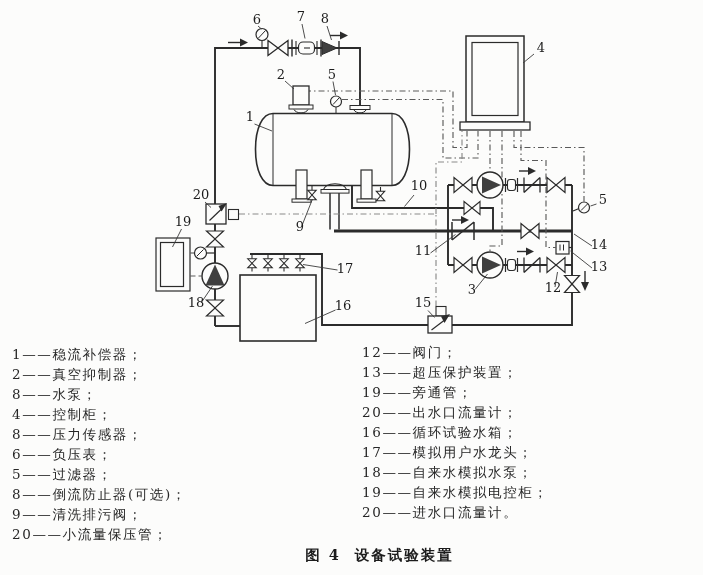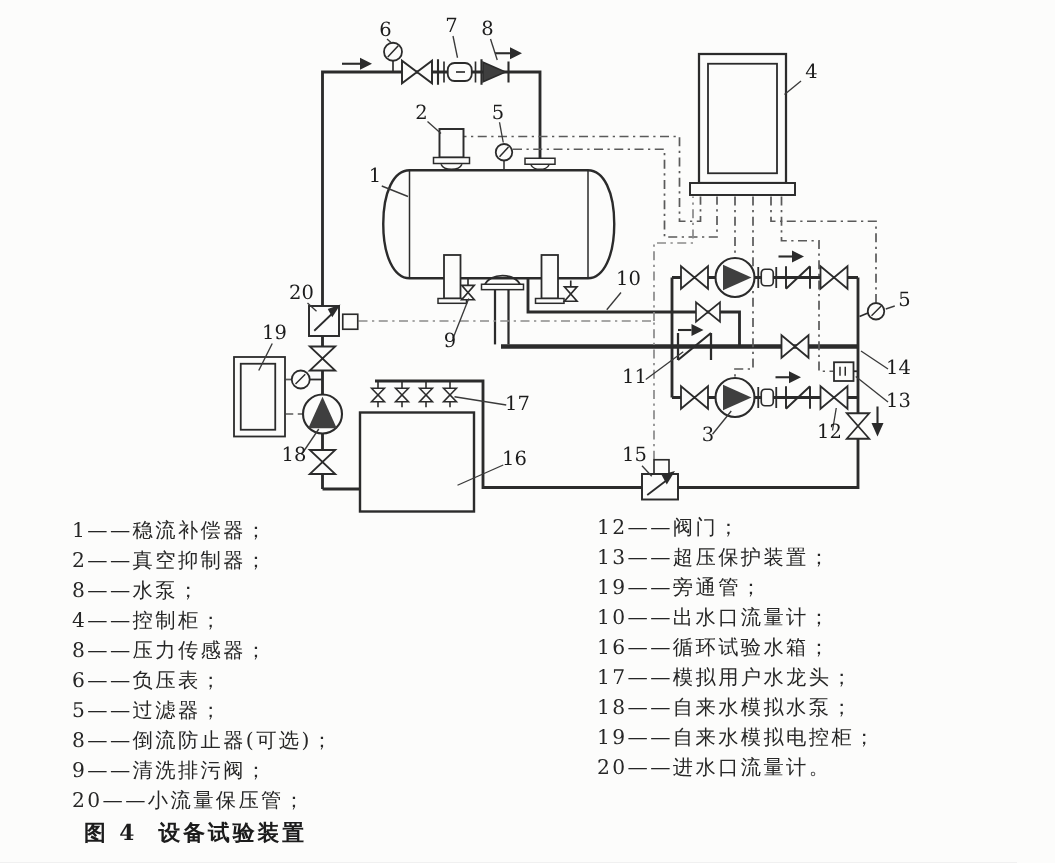--- a/index.html
+++ b/index.html
@@ -1,23 +1,23 @@
 <!DOCTYPE html>
 <html><head>
 <meta charset="utf-8">
 <style>
   html,body{margin:0;padding:0;background:#e8e8e8;}
   #page{position:relative;width:703px;height:575px;background:#fcfcfb;overflow:hidden;
         font-family:"DejaVu Serif","Liberation Serif",serif;color:#1c1c1c;}
   svg text{font-family:"DejaVu Serif","Liberation Serif",serif;font-size:13px;fill:#1c1c1c;}
-  .legend{position:absolute;font-size:13.5px;letter-spacing:1.6px;color:#262626;margin-left:36px;}
+  .legend{position:absolute;font-size:13.5px;letter-spacing:1.6px;color:#262626;}
   .legend-item{height:20px;line-height:20px;white-space:nowrap;}
   #legend-left{left:12px;top:344px;}
   #legend-right{left:362px;top:342px;}
-  #caption{position:absolute;left:0;top:546px;width:100%;
+  #caption{position:absolute;left:0;top:546px;width:100%;text-align:center;
            font-weight:bold;font-size:14.5px;letter-spacing:2px;padding-left:56px;box-sizing:border-box;}
   #caption .gap{display:inline-block;width:14px;}
 </style>
 </head>
 <body>
 
 <div id="page">
 
   <svg width="703" height="345" viewBox="0 0 703 345">
 
@@ -294,21 +294,21 @@
     <div class="legend-item">6——负压表；</div>
     <div class="legend-item">5——过滤器；</div>
     <div class="legend-item">8——倒流防止器(可选)；</div>
     <div class="legend-item">9——清洗排污阀；</div>
     <div class="legend-item">20——小流量保压管；</div>
   </div>
   <div class="legend" id="legend-right">
     <div class="legend-item">12——阀门；</div>
     <div class="legend-item">13——超压保护装置；</div>
     <div class="legend-item">19——旁通管；</div>
-    <div class="legend-item">10——出水口流量计；</div>
+    <div class="legend-item">20——出水口流量计；</div>
     <div class="legend-item">16——循环试验水箱；</div>
     <div class="legend-item">17——模拟用户水龙头；</div>
     <div class="legend-item">18——自来水模拟水泵；</div>
     <div class="legend-item">19——自来水模拟电控柜；</div>
     <div class="legend-item">20——进水口流量计。</div>
   </div>
 
   
   <div id="caption">
     <span>图 4</span><span class="gap"></span><span>设备试验装置</span>

